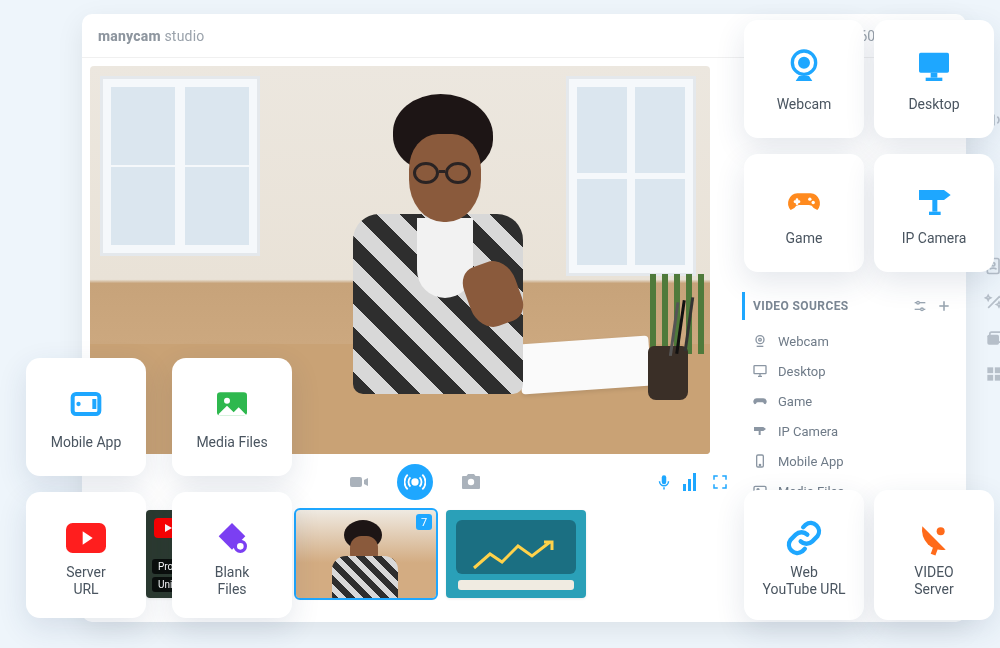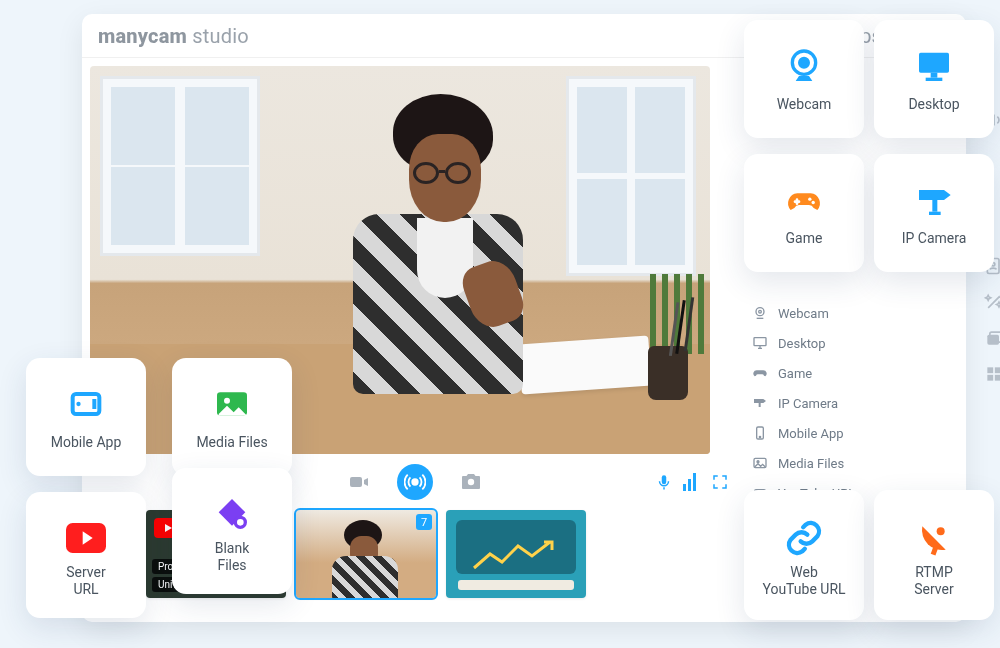--- a/index.html
+++ b/index.html
@@ -22,21 +22,21 @@
     border-radius: 10px;
     box-shadow: 0 8px 28px rgba(0,0,0,0.08);
   }
   .topbar {
     height: 44px;
     display: flex;
     align-items: center;
     padding: 0 16px;
     border-bottom: 1px solid #f0f0f0;
     color: #9aa2ab;
-    font-size: 20px;
+    font-size: 14px;
     gap: 12px;
   }
   .brand { font-weight: 700; color: #9aa2ab; letter-spacing: .2px; }
   .brand b { font-weight: 800; color: #8e969f; }
   .brand span { font-weight: 400; }
   .spacer { flex: 1; }
   .ico { width: 18px; height: 18px; display:inline-flex; align-items:center; justify-content:center; color:#aab2bb; }
   .content {
     display: flex;
     gap: 8px;
@@ -156,21 +156,21 @@
   
   #tile-webcam   { left:744px; top:20px; }
   #tile-desktop  { left:874px; top:20px; }
   #tile-game     { left:744px; top:154px; }
   #tile-ipcam    { left:874px; top:154px; }
   #tile-weburl   { left:744px; top:490px; height:130px;}
   #tile-rtmp     { left:874px; top:490px; height:130px;}
   #tile-mobile   { left:26px;  top:358px; }
   #tile-media    { left:172px; top:358px; }
   #tile-youtube  { left:26px;  top:492px; height:126px;}
-  #tile-blank    { left:172px; top:468px; height:126px;}
+  #tile-blank    { left:172px; top:492px; height:126px;}
 
   
   .c-blue { color:#1ea7ff; }
   .c-green { color:#2eb84e; }
   .c-orange { color:#ff8a1e; }
   .c-red { color:#ff1e1e; }
   .c-purple { color:#7b3ff2; }
 
   svg { display:block; }
 </style>
@@ -289,20 +289,39 @@
           <svg style="position:absolute;left:26px;top:28px;" width="88" height="36" viewBox="0 0 88 36" fill="none" stroke="#ffd24a" stroke-width="3">
               <path d="M2 30 L18 16 L30 24 L46 8 L60 18 L78 4"></path>
               <path d="M72 4h8v8"></path>
             </svg>
           <div style="position:absolute;left:12px;bottom:8px;right:12px;height:10px;background:#f0ebe1;border-radius:3px;"></div>
         </div>
       </div>
     </div>
 
     <div class="side">
+      <div class="side-header">
+        <span>VIDEO SOURCES</span>
+        <span class="side-actions">
+          <span>
+            <svg width="16" height="16" viewBox="0 0 24 24" fill="none" stroke="currentColor" stroke-width="2">
+                <line x1="4" y1="7" x2="20" y2="7"></line>
+                <line x1="4" y1="17" x2="20" y2="17"></line>
+                <circle cx="9" cy="7" r="2" fill="#fff"></circle>
+                <circle cx="15" cy="17" r="2" fill="#fff"></circle>
+              </svg>
+          </span>
+          <span>
+            <svg width="16" height="16" viewBox="0 0 24 24" fill="none" stroke="currentColor" stroke-width="2.4">
+                <line x1="12" y1="5" x2="12" y2="19"></line>
+                <line x1="5" y1="12" x2="19" y2="12"></line>
+              </svg>
+          </span>
+        </span>
+      </div>
       <ul class="src-list">
         <li>
             <span class="sico">
               <svg width="16" height="16" viewBox="0 0 24 24" fill="none" stroke="currentColor" stroke-width="2">
                 <circle cx="12" cy="10" r="6"></circle>
                 <circle cx="12" cy="10" r="2"></circle>
                 <path d="M7 20h10"></path>
               </svg>
             </span>
             <span>Webcam</span>
@@ -519,16 +538,16 @@
 
 <div id="tile-rtmp" class="tile two-line">
   <span class="ticon" style="color:#ff6a1a">
     <svg width="42" height="42" viewBox="0 0 24 24" fill="currentColor">
         <path d="M5 5a12 12 0 0014 14L5 5z"></path>
         <circle cx="16" cy="8" r="2.4"></circle>
         <rect x="11" y="17" width="3" height="5" transform="rotate(20 12 19)"></rect>
       </svg>
   </span>
   <div class="tlabel">
-      <div>RTMP</div>
+      <div>VIDEO</div>
       <div>Server</div>
     </div>
 </div>
 
 </body></html>

